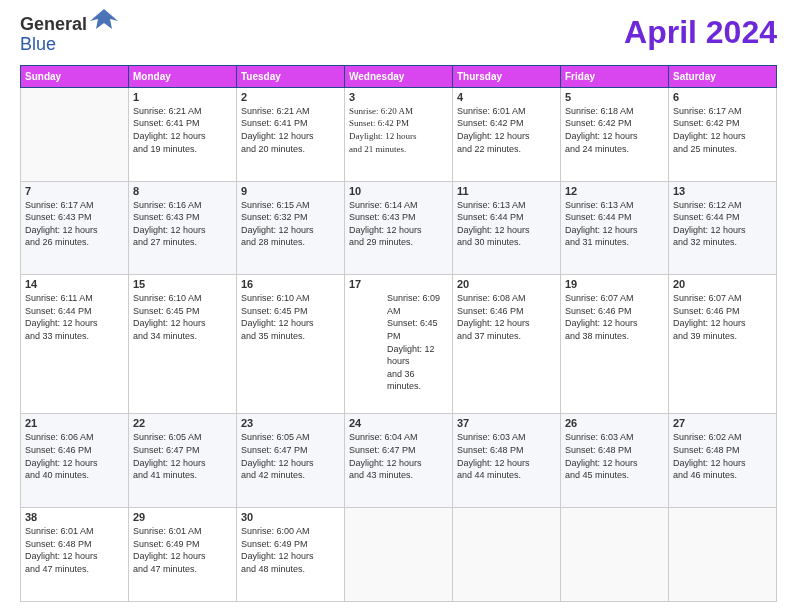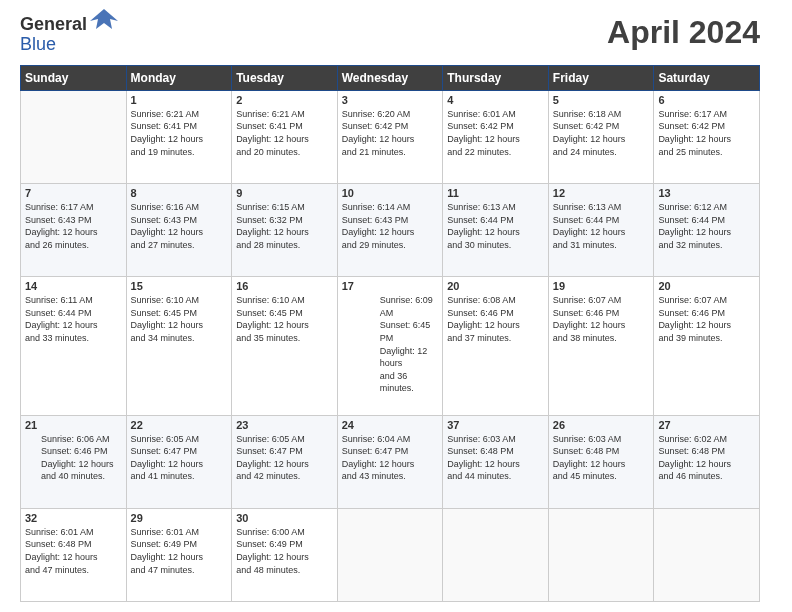--- a/index.html
+++ b/index.html
@@ -6,60 +6,60 @@
     body {
       width: 792px;
       height: 612px;
       font-family: Arial, sans-serif;
       background: #fff;
       overflow: hidden;
     }
     .page {
       width: 792px;
       height: 612px;
-      padding: 15px 32px 10px 20px;
+      padding: 15px 15px 10px 20px;
       display: flex;
       flex-direction: column;
       justify-content: space-between;
     }
     .header {
       display: flex;
       justify-content: space-between;
       align-items: flex-start;
       margin-bottom: 10px;
     }
     .logo {
       display: flex;
       align-items: center;
     }
     .title-block {
       text-align: right;
     }
     .month-title {
       font-size: 32px;
       font-weight: bold;
-      color: #404040;
+      color: #6d28d9;
       line-height: 1.1;
     }
     .location {
       font-size: 14px;
       color: #555;
       margin-top: 2px;
     }
     .calendar {
       flex: 1;
       border: 1px solid #ccc;
       border-collapse: collapse;
       width: 100%;
       table-layout: fixed;
     }
     .calendar th {
-      background-color: #404040;
+      background-color: #d946ef;
       color: white;
-      font-size: 12px;
+      font-size: 10px;
       font-weight: bold;
       padding: 5px 4px;
       text-align: left;
       border: 1px solid #1e4a8a;
     }
     .calendar td {
       vertical-align: top;
       border: 1px solid #ccc;
       padding: 3px 4px;
       font-size: 9.5px;
@@ -129,21 +129,21 @@
           </td>
           <td>
             <span class="day-num">2</span>
             <div class="day-info" style="white-space: pre-line;">Sunrise: 6:21 AM
 Sunset: 6:41 PM
 Daylight: 12 hours
 and 20 minutes.</div>
           </td>
           <td>
             <span class="day-num">3</span>
-            <div class="day-info" style="white-space: pre-line;">Sunrise: 6:20 AM
+            <div class="day-info" style="white-space: pre-line; font-family: Liberation Serif, serif;">Sunrise: 6:20 AM
 Sunset: 6:42 PM
 Daylight: 12 hours
 and 21 minutes.</div>
           </td>
           <td>
             <span class="day-num">4</span>
             <div class="day-info" style="white-space: pre-line;">Sunrise: 6:01 AM
 Sunset: 6:42 PM
 Daylight: 12 hours
 and 22 minutes.</div>
@@ -261,21 +261,21 @@
             <span class="day-num">20</span>
             <div class="day-info" style="white-space: pre-line;">Sunrise: 6:07 AM
 Sunset: 6:46 PM
 Daylight: 12 hours
 and 39 minutes.</div>
           </td>
         </tr>
         <tr class="alt-row">
           <td>
             <span class="day-num">21</span>
-            <div class="day-info" style="white-space: pre-line; margin-left: 16px;">Sunrise: 6:06 AM
+            <div class="day-info" style="white-space: pre-line;">Sunrise: 6:06 AM
 Sunset: 6:46 PM
 Daylight: 12 hours
 and 40 minutes.</div>
           </td>
           <td>
             <span class="day-num">22</span>
             <div class="day-info" style="white-space: pre-line;">Sunrise: 6:05 AM
 Sunset: 6:47 PM
 Daylight: 12 hours
 and 41 minutes.</div>
@@ -311,21 +311,21 @@
           <td>
             <span class="day-num">27</span>
             <div class="day-info" style="white-space: pre-line;">Sunrise: 6:02 AM
 Sunset: 6:48 PM
 Daylight: 12 hours
 and 46 minutes.</div>
           </td>
         </tr>
         <tr>
           <td>
-            <span class="day-num">32</span>
+            <span class="day-num">38</span>
             <div class="day-info" style="white-space: pre-line;">Sunrise: 6:01 AM
 Sunset: 6:48 PM
 Daylight: 12 hours
 and 47 minutes.</div>
           </td>
           <td>
             <span class="day-num">29</span>
             <div class="day-info" style="white-space: pre-line;">Sunrise: 6:01 AM
 Sunset: 6:49 PM
 Daylight: 12 hours

